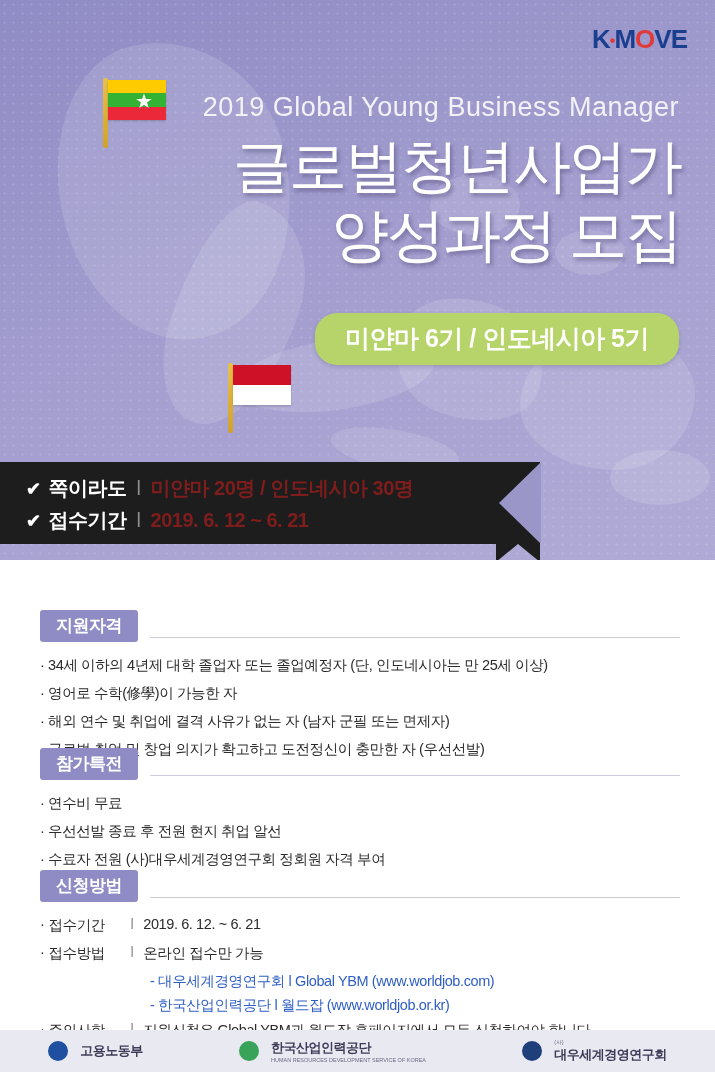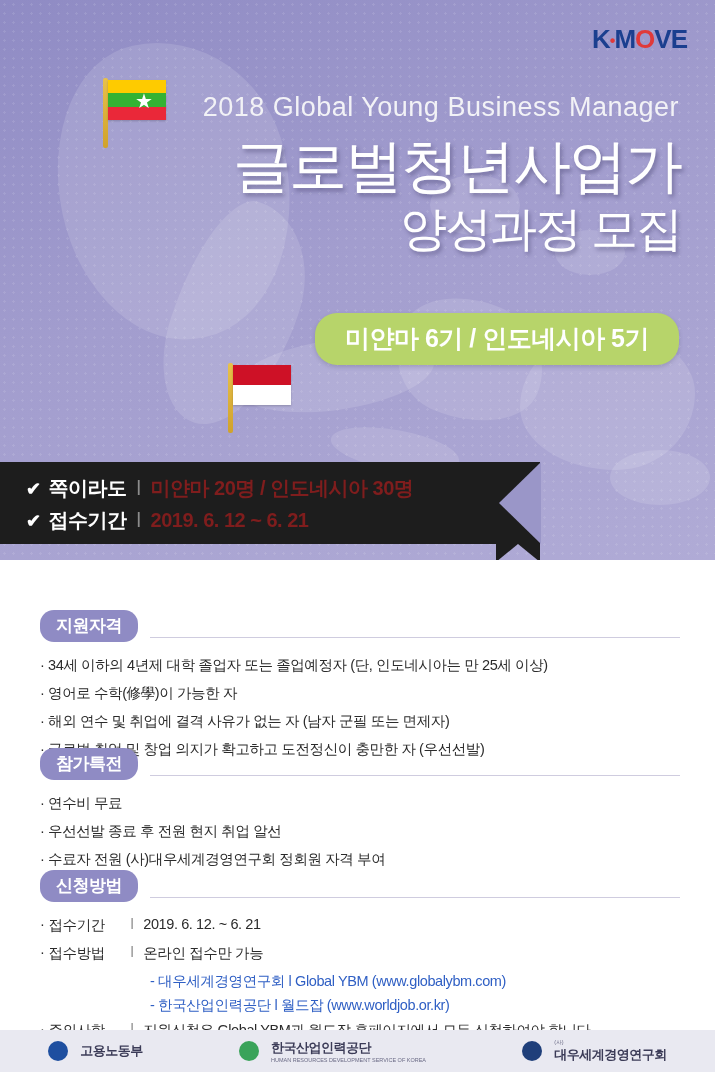--- a/index.html
+++ b/index.html
@@ -73,21 +73,21 @@
     text-align: right;
     font-size: 27px; color: #f2f2f6; letter-spacing: 0.5px;
   }
   .kor-title {
     position: absolute; left: 0; right: 34px; top: 135px;
     text-align: right;
     color: #ffffff; font-weight: normal; line-height: 1.08;
     text-shadow: 2px 3px 4px rgba(60,55,100,0.45);
   }
   .kor-title .l1 { font-size: 58px; letter-spacing: -2px; display:block; }
-  .kor-title .l2 { font-size: 47px; letter-spacing: -2px; display:block; margin-top: 6px; }
+  .kor-title .l2 { font-size: 58px; letter-spacing: -2px; display:block; margin-top: 6px; }
   .subject-pill {
     position: absolute; right: 36px; top: 313px;
     background: #b7d46a;
     border-radius: 22px;
     padding: 9px 30px 10px;
     color: #ffffff; font-size: 25px; font-weight: bold; letter-spacing: -0.5px;
     box-shadow: 0 2px 4px rgba(60,60,90,0.22);
   }
   
   .ribbon {
@@ -125,21 +125,21 @@
     position: absolute; left: 0; top: 560px; width: 715px; height: 470px;
     background: #ffffff;
   }
   .section { position: absolute; left: 40px; width: 640px; }
   .sec-head {
     display: inline-block;
     background: #8f8bc4;
     color: #ffffff;
     font-size: 17px; font-weight: bold; letter-spacing: -0.5px;
     padding: 4px 16px 5px;
-    border-radius: 14px;
+    border-radius: 3px;
   }
   .sec-head-wrap { display: flex; align-items: flex-end; }
   .sec-head-wrap .rule { flex: 1; border-bottom: 1px solid #cfccdf; margin-left: 12px; margin-bottom: 4px; }
   .bullets { margin-top: 14px; }
   .bullets li {
     list-style: none;
     font-size: 14.5px; color: #2b2b2b; letter-spacing: -0.4px;
     margin-bottom: 9px;
   }
   .bullets li::before { content: "· "; color:#2b2b2b; }
@@ -198,21 +198,21 @@
     <div class="cloth">
       <span class="star">★</span>
     </div>
   </div>
 
   <div class="flag flag-id">
     <div class="pole"></div>
     <div class="cloth"></div>
   </div>
 
-  <div class="eng-title">2018 Global Young Business Manager</div>
+  <div class="eng-title">2019 Global Young Business Manager</div>
 
   <div class="kor-title">
     <span class="l1">글로벌청년사업가</span>
     <span class="l2">양성과정 모집</span>
   </div>
 
   <div class="subject-pill">미얀마 6기 / 인도네시아 5기</div>
 
   <div class="ribbon"></div>
   <div class="ribbon-tail"></div>
@@ -264,21 +264,21 @@
         <span class="sep">l</span>
         <span class="v v-red">2019. 6. 12. ~ 6. 21</span>
       </div>
       <div class="arow">
         <span class="dot">·</span>
         <span class="k">접수방법</span>
         <span class="sep">l</span>
         <span class="v v-blue">온라인 접수만 가능</span>
       </div>
       <div class="sub-lines">
-        <div>- 대우세계경영연구회 l Global YBM (www.globalybm.com)</div>
+        <div>- 대우세계경영연구회 l Global YBM (www.worldjob.com)</div>
         <div>- 한국산업인력공단  l 월드잡 (www.worldjob.or.kr)</div>
       </div>
       <div class="arow" style="margin-top:6px; align-items:flex-start;">
         <span class="dot">·</span>
         <span class="k">주의사항</span>
         <span class="sep">l</span>
         <span class="note-lines">
           <div>지원신청은 Global YBM과 월드잡 홈페이지에서 모두 신청하여야 합니다.</div>
           <div>어느 한 쪽이라도 미지원 된 경우, 서류 심사대상에서 제외될 수 있습니다.</div>
         </span>

